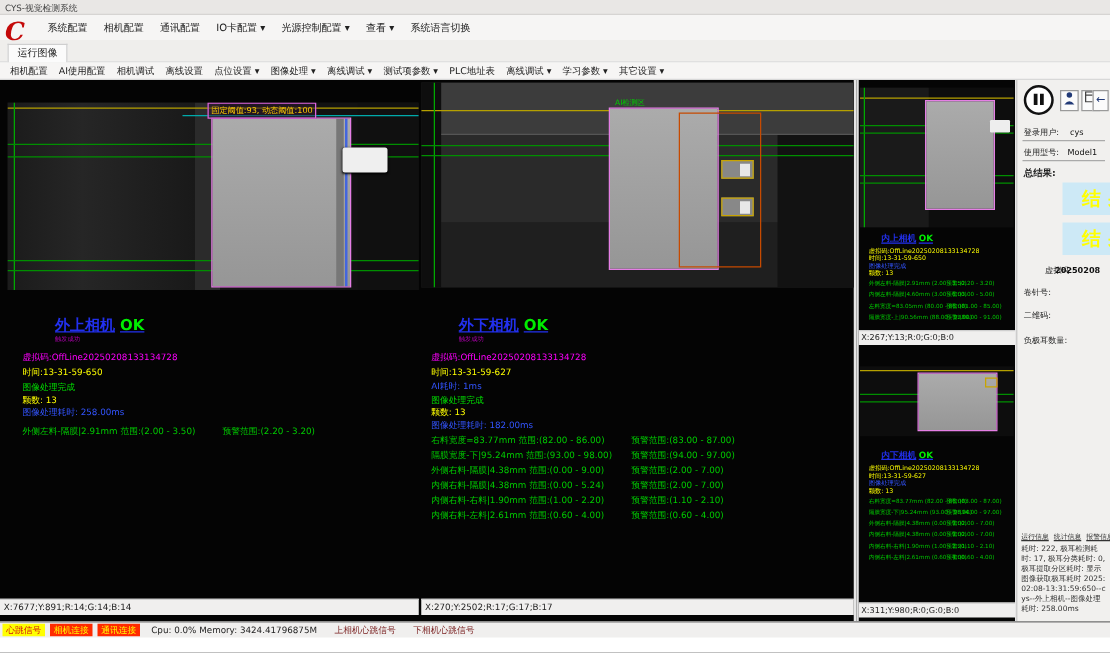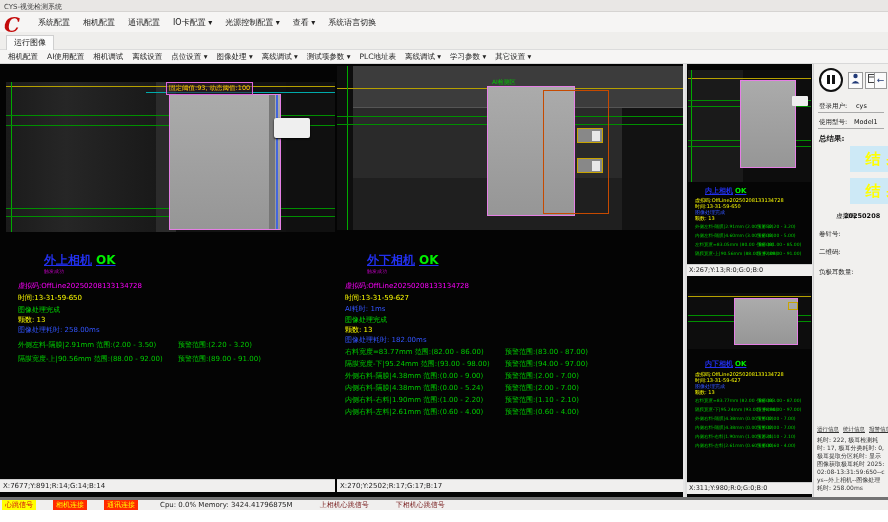--- a/index.html
+++ b/index.html
@@ -60,21 +60,21 @@
   .sbtn { position:absolute; top:8px; width:15px; height:17px; background:#fbfbfb; border:1px solid #9a9a9a; text-align:center; font-size:9px; line-height:15px; color:#223a77; }
   .ctl-label { position:absolute; font-size:6.5px; color:#222; white-space:nowrap; }
   .ctl-value { position:absolute; font-size:6.5px; color:#111; white-space:nowrap; }
   .uline { position:absolute; height:1px; background:#aaa; width:66px; left:4px; }
   .resultbox { position:absolute; left:0; width:67px; height:26px; background:#cde9f6; color:#ffff00; font-weight:bold; font-size:15px; text-align:center; line-height:26px; letter-spacing:6px; text-indent:6px;margin-left:36px; }
   .infotabs { position:absolute; left:3px; display:flex; gap:4px; }
   .infotabs span { font-size:5.5px; color:#333; text-decoration:underline; white-space:nowrap; }
   .logtext { position:absolute; left:3px; width:69px; font-size:6px; color:#333; line-height:8px; word-break:break-all; }
 
   
-  .statusbar { position:absolute; left:0; top:497px; width:888px; height:13px; background:#f0efee; border-top:3px solid #737373; display:flex; align-items:center; padding-left:2px; gap:17px; }
+  .statusbar { position:absolute; left:0; top:497px; width:888px; height:13px; background:#f0efee; border-top:1px solid #737373; display:flex; align-items:center; padding-left:2px; gap:4px; }
   .badge { font-size:7px; padding:0 3px; line-height:10px; }
   .badge.y { background:#ffff00; color:#d01010; }
   .badge.r { background:#ff2a00; color:#ffff00; }
   .sb-text { font-size:7px; color:#222; margin-left:5px; white-space:nowrap; }
   .sb-cam { font-size:7px; color:#7a2020; margin-left:10px; white-space:nowrap; }
 </style>
 </head>
 <body>
 
 <div class="app">
@@ -144,21 +144,20 @@
       </div>
       <div class="ln c-pur" style="left:38px;top:204px;font-size:5px">触发成功</div>
       <div class="ln c-mag" style="left:12px;top:217px">虚拟码:OffLine20250208133134728</div>
       <div class="ln c-yel" style="left:12px;top:229px">时间:13-31-59-650</div>
       <div class="ln c-grn" style="left:12px;top:241px">图像处理完成</div>
       <div class="ln c-yel" style="left:12px;top:251px">颗数: 13</div>
       <div class="ln c-blu" style="left:12px;top:261px">图像处理耗时: 258.00ms</div>
 
       <div class="rows" style="left:12px;top:276px">
         <div class="mrow" style="height:14px"><span>外侧左料-隔膜|2.91mm 范围:(2.00 - 3.50)</span><span class="w">预警范围:(2.20 - 3.20)</span></div>
-        <div class="mrow" style="height:14px"><span>隔膜宽度-上|90.56mm 范围:(88.00 - 92.00)</span><span class="w">预警范围:(89.00 - 91.00)</span></div>
       </div>
     </div>
     <div class="pstatus" style="left:0;width:335px">X:7677;Y:891;R:14;G:14;B:14</div>
 
     <div class="panel" style="left:337px;width:346px">
       <div class="photo" style="left:0;top:2px;width:346px;height:164px;background:#1c1c1c">
         <div style="position:absolute;left:0;top:0;width:16px;height:164px;background:#0e0e0e"></div>
         <div style="position:absolute;left:16px;top:0;width:330px;height:42px;background:#3c3c3c;border-bottom:1px solid #555"></div>
         <div style="position:absolute;left:16px;top:42px;width:330px;height:70px;background:#2a2a2a"></div>
         <div style="position:absolute;left:16px;top:112px;width:330px;height:52px;background:#1f1f1f"></div>

